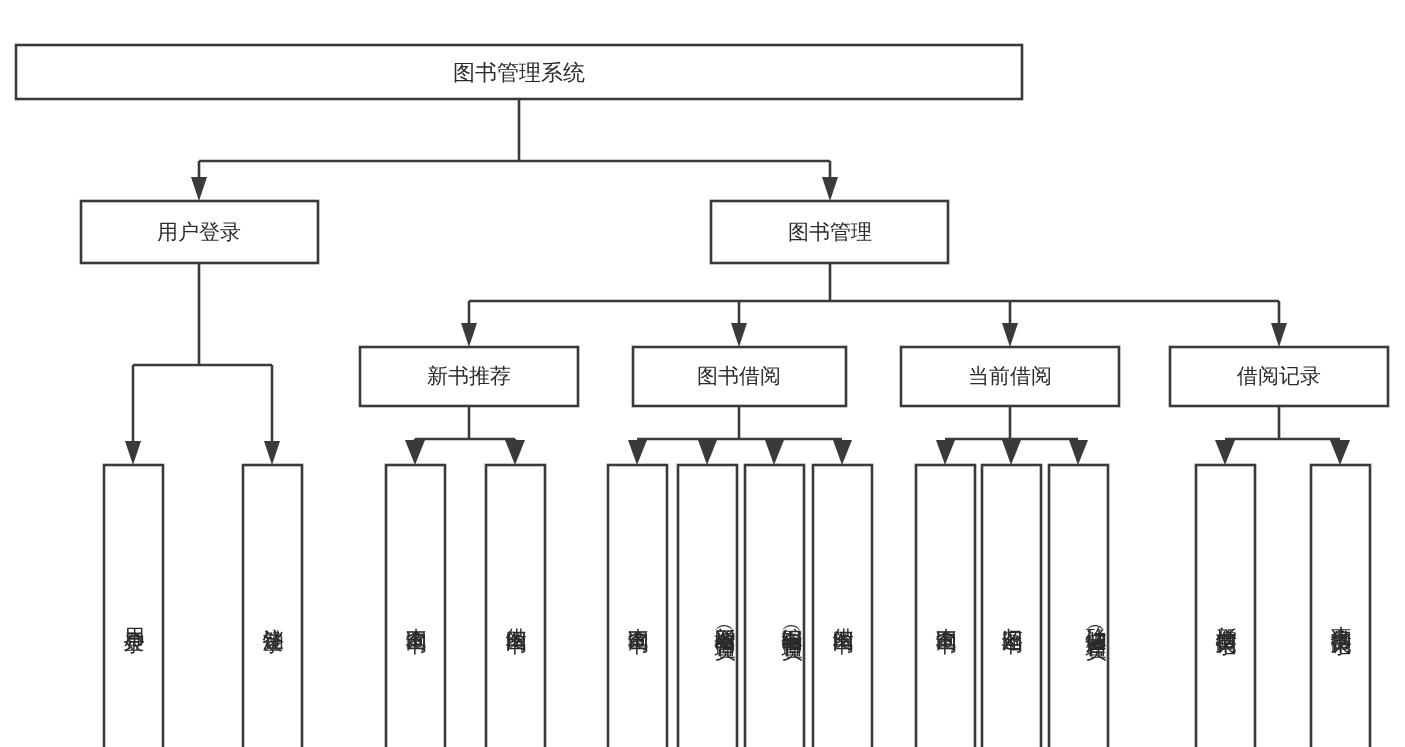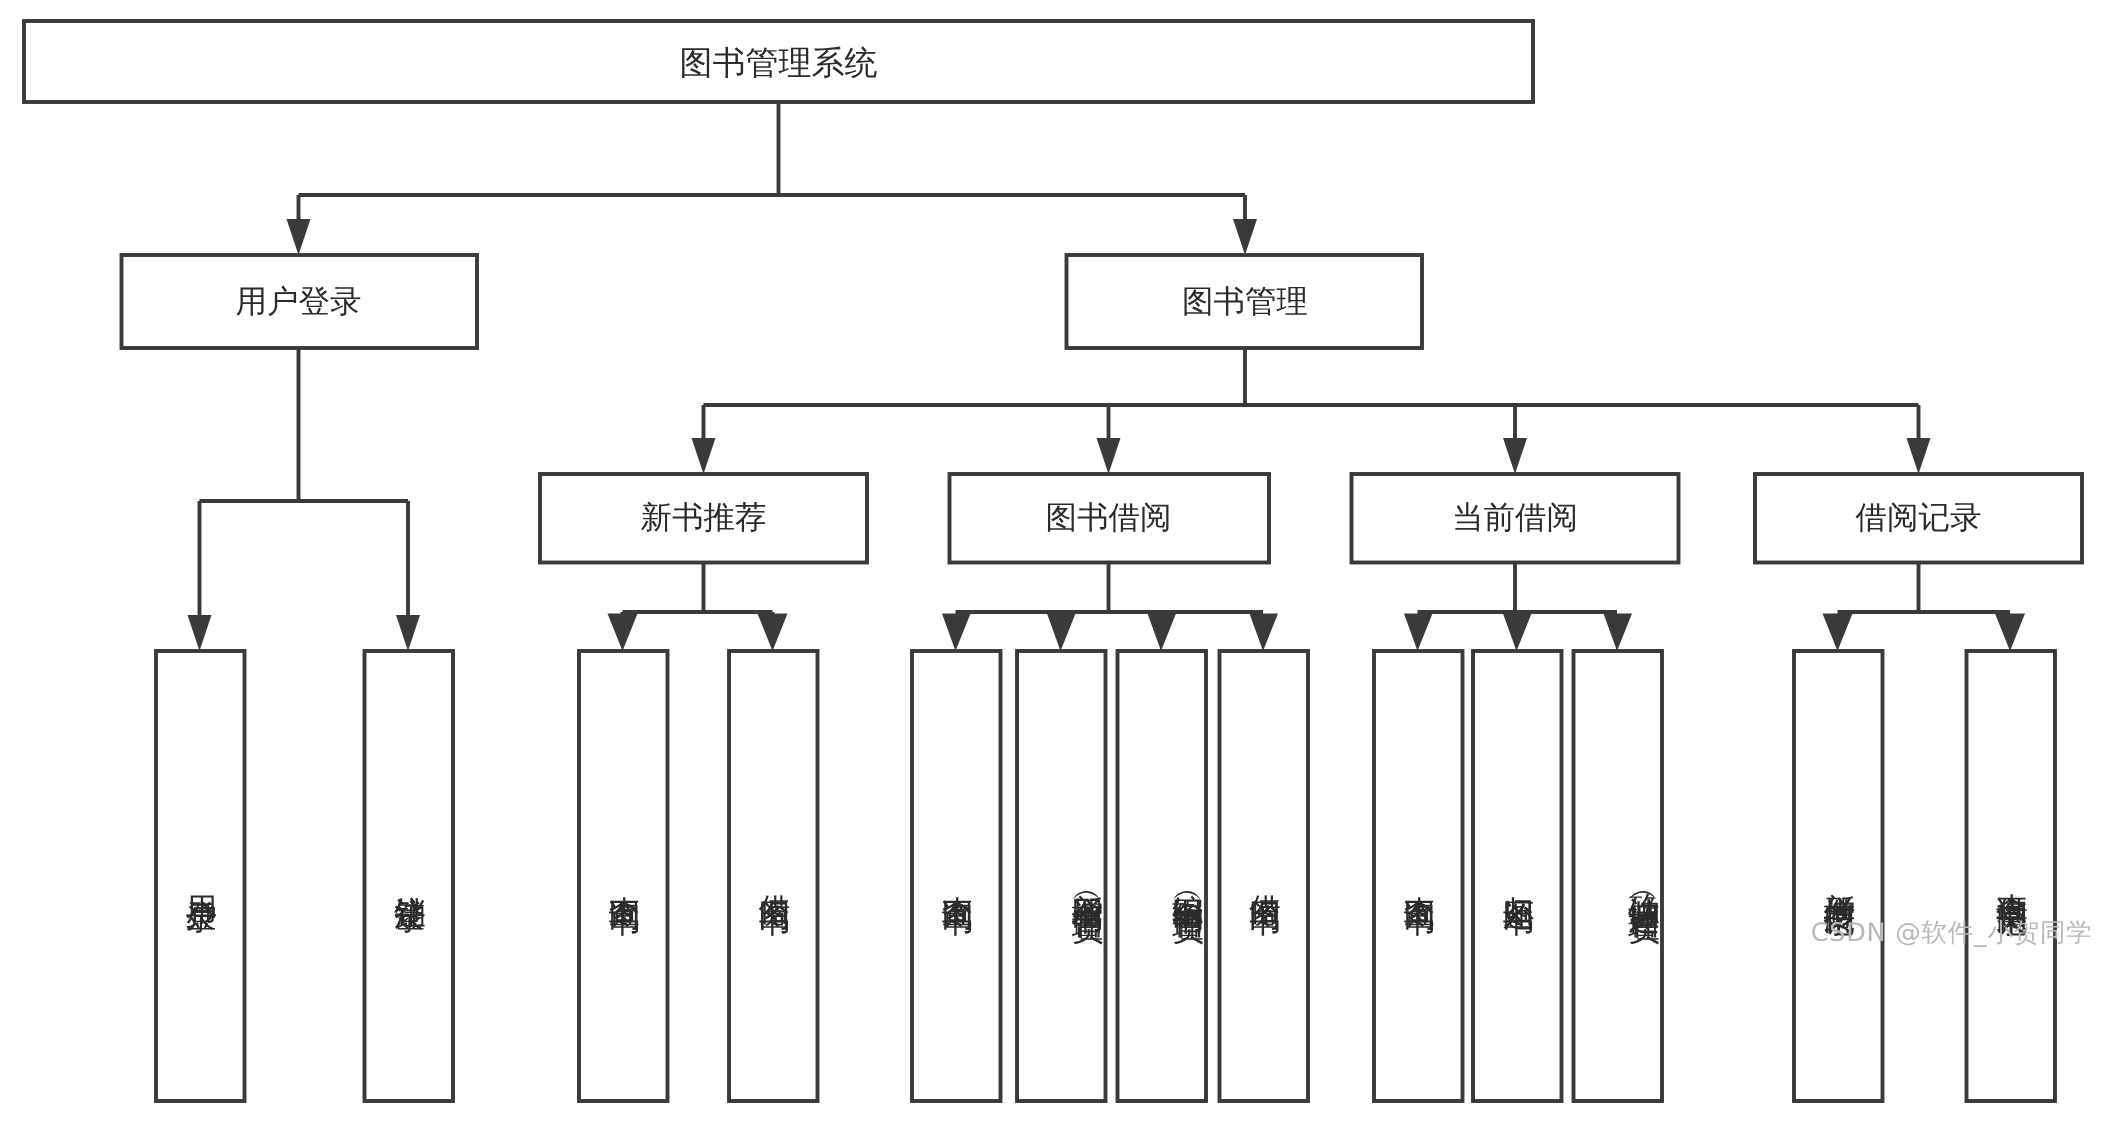--- a/index.html
+++ b/index.html
@@ -11,20 +11,21 @@
     width: 1405px;
     height: 747px;
     font-family: "DejaVu Sans", "Liberation Sans", sans-serif;
     overflow: hidden;
   }
   #diagram-root {
     position: relative;
     width: 1405px;
     height: 637px;
     background: #ffffff;
+    margin-top: 31px;
   }
   svg.flow {
     position: absolute;
     top: 0;
     left: 0;
     width: 1405px;
     height: 747px;
   }
   .node-rect {
     fill: #ffffff;
@@ -201,14 +202,13 @@
   <div class="leaf-label" style="left:608px; top:434px; width:59px; height:300px;">查询图书</div>
   <div class="leaf-label" style="left:678px; top:434px; width:59px; height:300px; align-items:flex-start; padding-top:8px; box-sizing:border-box;">新增图书（管理员）</div>
   <div class="leaf-label" style="left:745px; top:434px; width:59px; height:300px; align-items:flex-start; padding-top:8px; box-sizing:border-box;">编辑图书（管理员）</div>
   <div class="leaf-label" style="left:813px; top:434px; width:59px; height:300px;">借阅图书</div>
   <div class="leaf-label" style="left:916px; top:434px; width:59px; height:300px;">查询图书</div>
   <div class="leaf-label" style="left:982px; top:434px; width:59px; height:300px;">归还图书</div>
   <div class="leaf-label" style="left:1049px; top:434px; width:59px; height:300px; align-items:flex-start; padding-top:8px; box-sizing:border-box;">确认归还（管理员）</div>
   <div class="leaf-label" style="left:1196px; top:434px; width:59px; height:300px;">新增借阅记录</div>
   <div class="leaf-label" style="left:1311px; top:434px; width:59px; height:300px;">查询借阅记录</div>
 
-  <div id="watermark">CSDN @软件_小贺同学</div>
 </div>
 
 </body></html>

